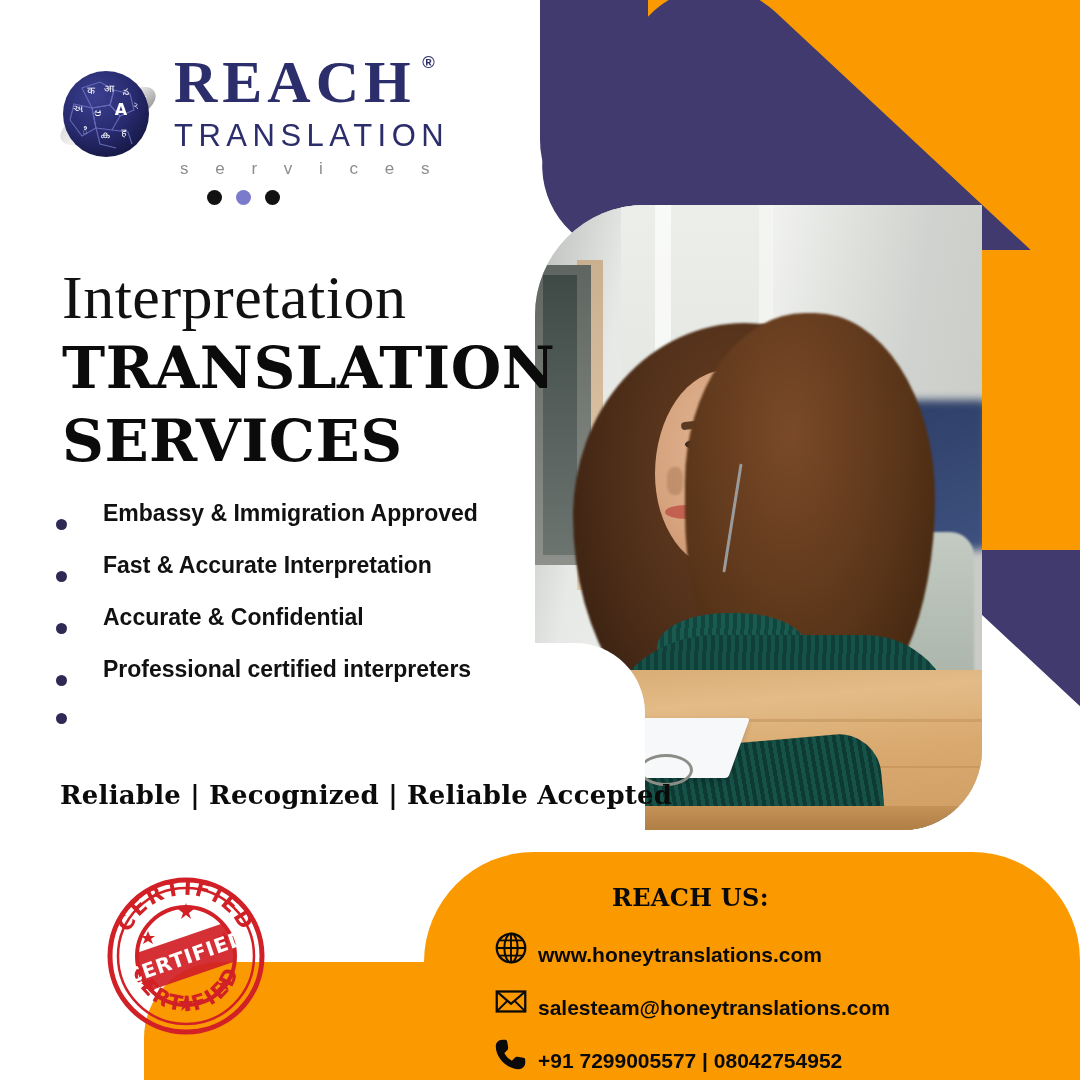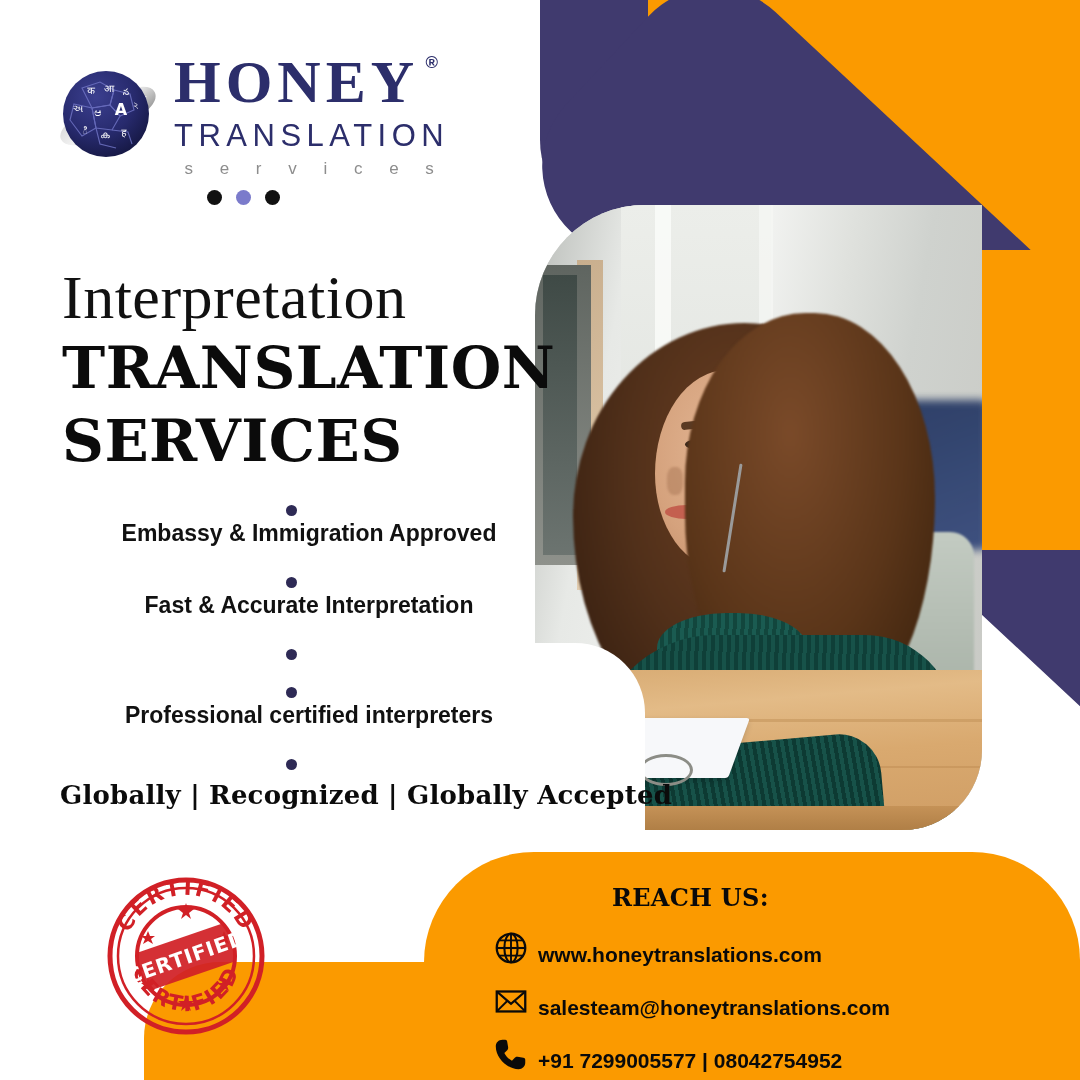--- a/index.html
+++ b/index.html
@@ -205,21 +205,20 @@
     letter-spacing: 5.5px;
     color: #2C2E6B;
     margin-top: 6px;
   }
   .logo-services {
     font-family: "Liberation Sans", sans-serif;
     font-size: 17px;
     letter-spacing: 11px;
     color: #8d8d8d;
     margin-top: 5px;
-    text-align: center;
     padding-left: 6px;
   }
   .dots { position: absolute; left: 207px; top: 190px; display: flex; gap: 14px; }
   .dot { width: 15px; height: 15px; border-radius: 50%; }
 
   
   .headline { position: absolute; left: 62px; top: 232px; margin-top: 33px; }
   .hl-script {
     font-family: "Liberation Serif", serif;
     font-size: 62px;
@@ -232,21 +231,21 @@
     font-weight: bold;
     font-size: 58px;
     color: #0b0b0b;
     line-height: 1.18;
     letter-spacing: 0.5px;
     margin-top: 4px;
   }
 
   
   .bullets { position: absolute; left: 56px; top: 496px; width: 470px; }
-  .bullet-row { display: flex; align-items: center; margin-bottom: 18px; flex-direction: column; }
+  .bullet-row { display: flex; align-items: flex-end; margin-bottom: 18px; }
   .bullet-dot {
     width: 11px; height: 11px; border-radius: 50%;
     background: #2E2A55; margin-top: 9px; flex: 0 0 11px;
   }
   .bullet-text {
     margin-left: 36px;
     font-family: "Liberation Sans", sans-serif;
     font-weight: bold;
     font-size: 23px;
     color: #111111;
@@ -383,21 +382,21 @@
           <text x="69" y="55" font-size="16" font-weight="bold">A</text>
           <text x="84" y="48" font-size="9">২</text>
           <text x="33" y="74" font-size="10">ి</text>
           <text x="53" y="78" font-size="10">ക</text>
           <text x="72" y="76" font-size="10">ह</text>
         </g>
       </svg>
     </div>
     <div class="logo-text">
       <div class="logo-honey">
-        <span>HONEY</span>
+        <span>REACH</span>
         <span class="logo-reg">®</span>
       </div>
       <div class="logo-translation">TRANSLATION</div>
       <div class="logo-services">s e r v i c e s</div>
     </div>
   </div>
 
   <div class="dots">
     <span class="dot" style="background:#111111"></span>
     <span class="dot" style="background:#7B7BCB"></span>
@@ -414,31 +413,32 @@
     <div class="bullet-row">
       <span class="bullet-dot"></span>
       <span class="bullet-text">Embassy &amp; Immigration Approved</span>
     </div>
     <div class="bullet-row">
       <span class="bullet-dot"></span>
       <span class="bullet-text">Fast &amp; Accurate Interpretation</span>
     </div>
     <div class="bullet-row">
       <span class="bullet-dot"></span>
+      <span class="bullet-text">Accurate &amp; Confidential</span>
     </div>
     <div class="bullet-row">
       <span class="bullet-dot"></span>
       <span class="bullet-text">Professional certified interpreters</span>
     </div>
     <div class="bullet-row">
       <span class="bullet-dot"></span>
     </div>
   </div>
 
-  <div class="tagline">Globally  |  Recognized  |  Globally Accepted</div>
+  <div class="tagline">Reliable  |  Recognized  |  Reliable Accepted</div>
 
   <div class="bottom-orange">
     <div class="bo-left"></div>
     <div class="bo-fill"></div>
     <div class="bo-right"></div>
   </div>
 
   <div class="stamp">
     <svg viewBox="0 0 166 166" width="166" height="166">
       <defs>

